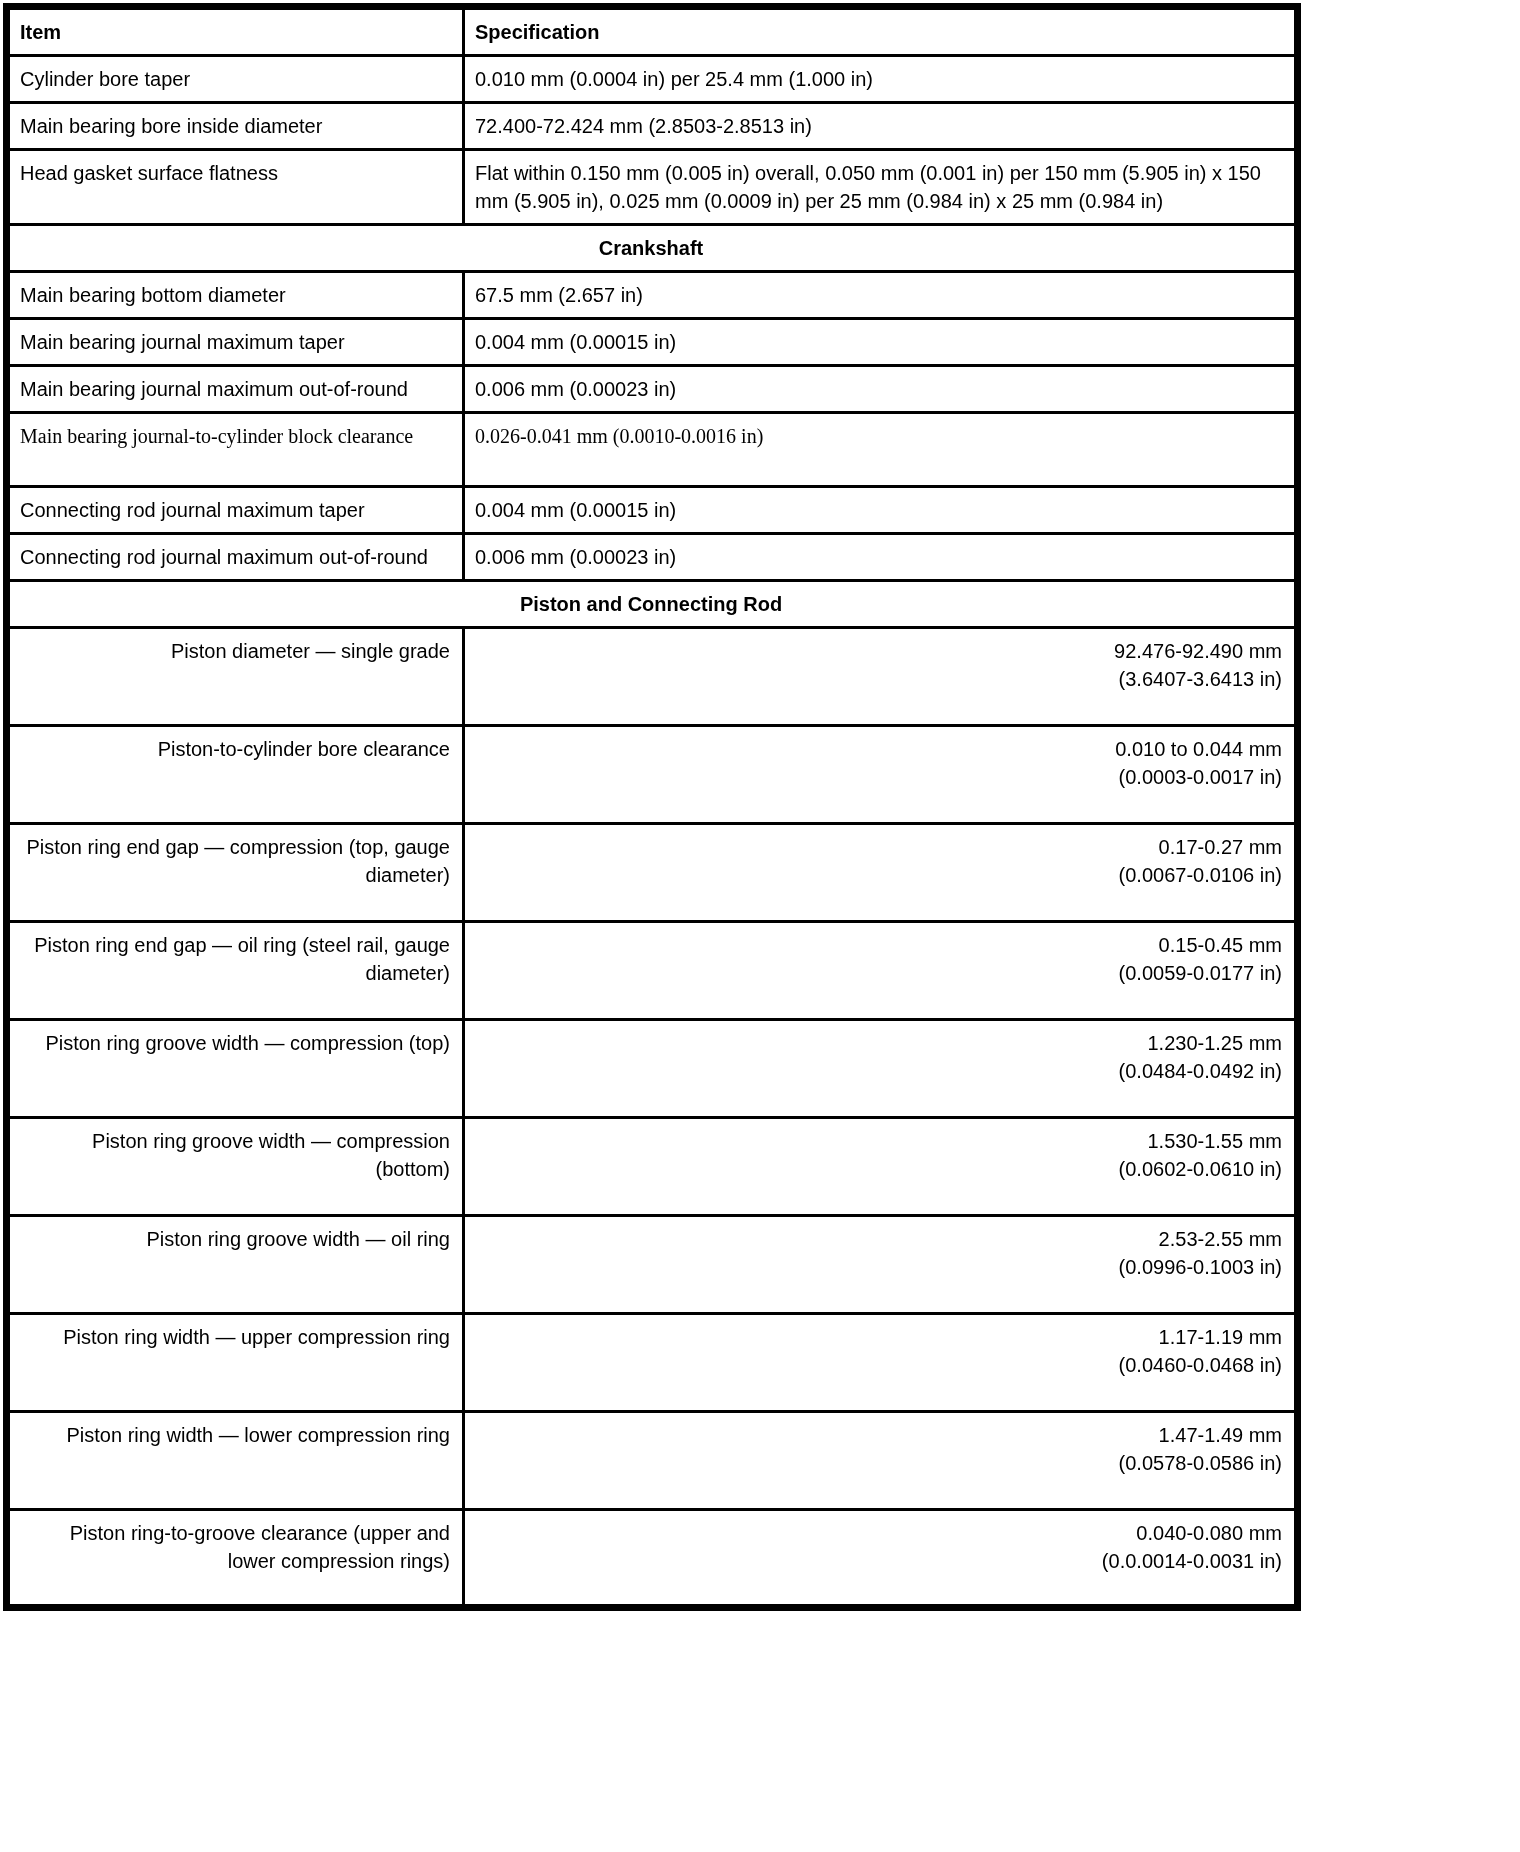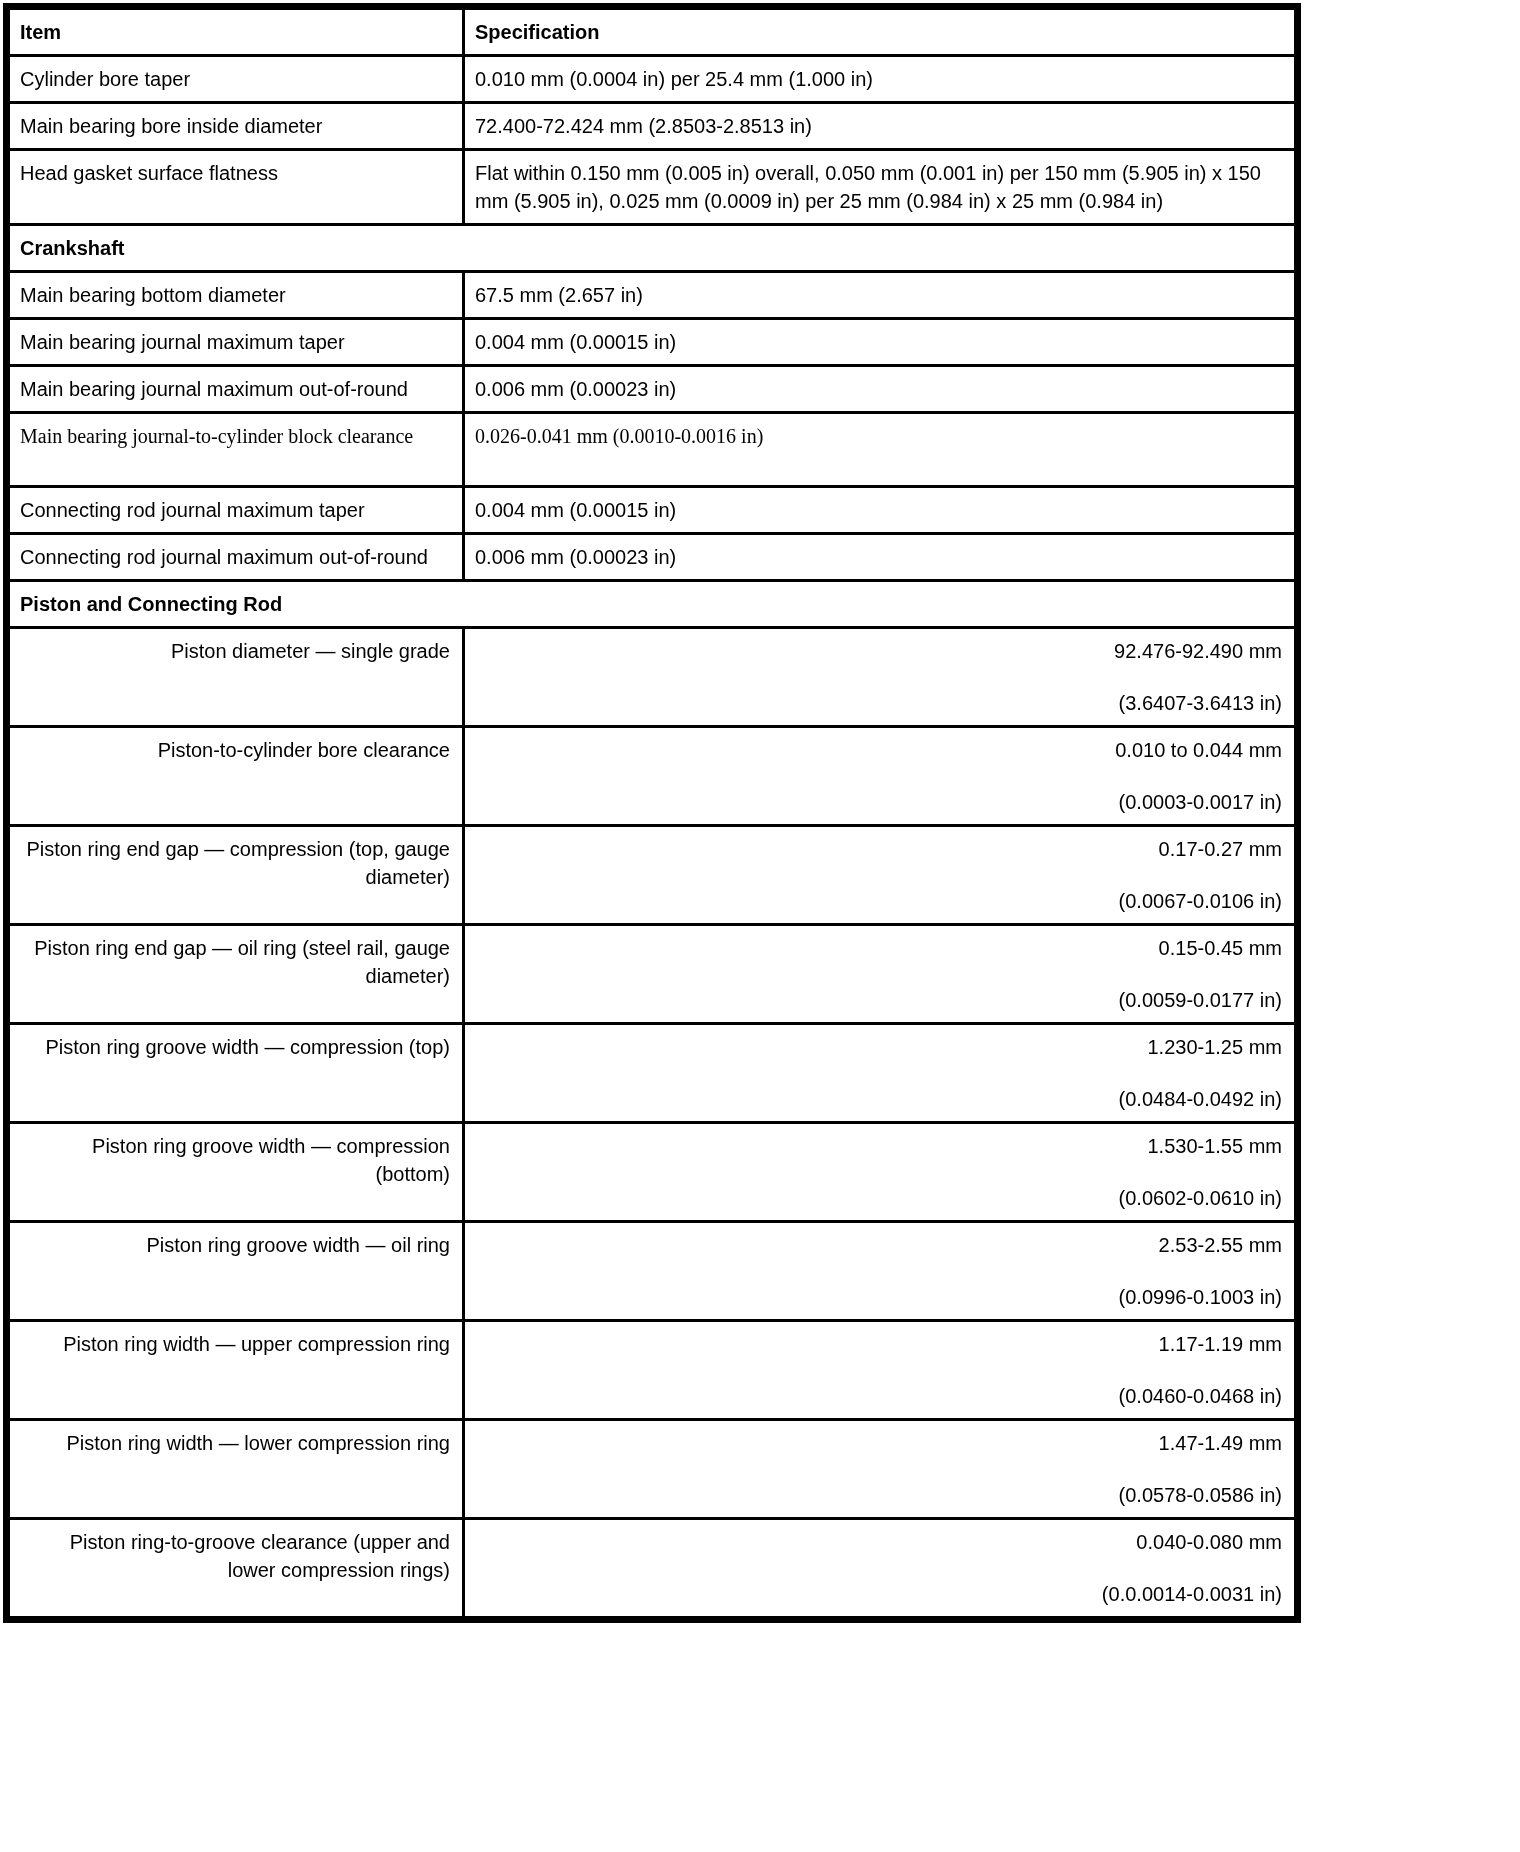--- a/index.html
+++ b/index.html
@@ -33,26 +33,27 @@
     line-height: 28px;
     overflow: hidden;
   }
   th {
     font-weight: bold;
     height: 42px;
   }
   td.section {
     font-weight: bold;
     height: 44px;
+    text-align: center;
   }
   tr.h-s td { height: 46px; }
   tr.h-m td { height: 74px; font-family: Liberation Serif, serif; }
   tr.h-l td { height: 98px; text-align: right; }
   .para { margin: 0; }
-  .para + .para { margin-top: 24px; }
+  .para + .para { }
 </style>
 </head>
 <body>
 
 <div class="page">
   <table class="spec-table">
     <colgroup>
       <col class="c-item">
       <col class="c-spec">
     </colgroup>

